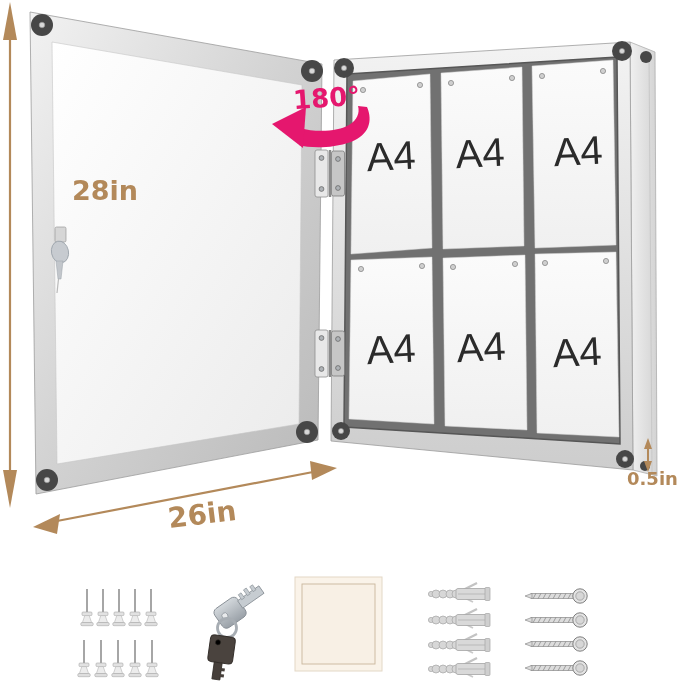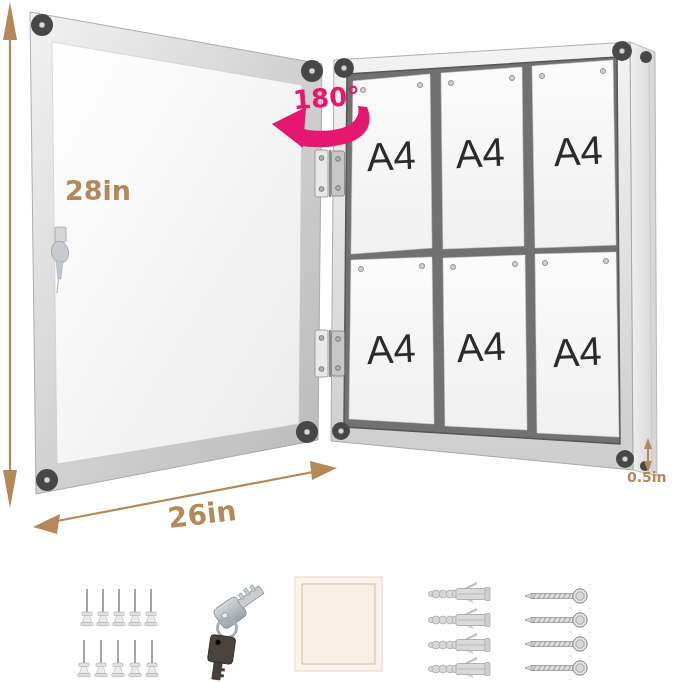--- a/index.html
+++ b/index.html
@@ -371,23 +371,23 @@
             <line x1="561" y1="-2.8" x2="558" y2="2.8"></line>
             <line x1="566" y1="-2.8" x2="563" y2="2.8"></line>
             <line x1="571" y1="-2.8" x2="568" y2="2.8"></line>
           </g>
           <circle cx="580" cy="0" r="7.2" fill="#e3e3e3" stroke="#7f7f7f" stroke-width="1"></circle>
           <circle cx="580" cy="0" r="4.2" fill="#d7d7d7" stroke="#9c9c9c" stroke-width="0.8"></circle>
         </g>
   </g>
 </svg>
 
-<div class="lbl" style="left:65px;top:177px;font-size:27px;">28in</div>
+<div class="lbl" style="left:72px;top:177px;font-size:27px;">28in</div>
 <div class="lbl" style="left:168px;top:501px;font-size:28px;transform:rotate(-7deg);">26in</div>
-<div class="lbl" style="left:627px;top:470px;font-size:14px;">0.5in</div>
+<div class="lbl" style="left:627px;top:470px;font-size:18px;">0.5in</div>
 <div class="lbl pink" style="left:293px;top:85px;font-size:26px;transform:rotate(-4deg);">180°</div>
 
 <div class="a4lbl" style="left:391px;top:156px;">A4</div>
 <div class="a4lbl" style="left:480px;top:153px;">A4</div>
 <div class="a4lbl" style="left:578px;top:151px;">A4</div>
 <div class="a4lbl" style="left:391px;top:349px;">A4</div>
 <div class="a4lbl" style="left:481px;top:347px;">A4</div>
 <div class="a4lbl" style="left:577px;top:352px;">A4</div>
 
 </div>

